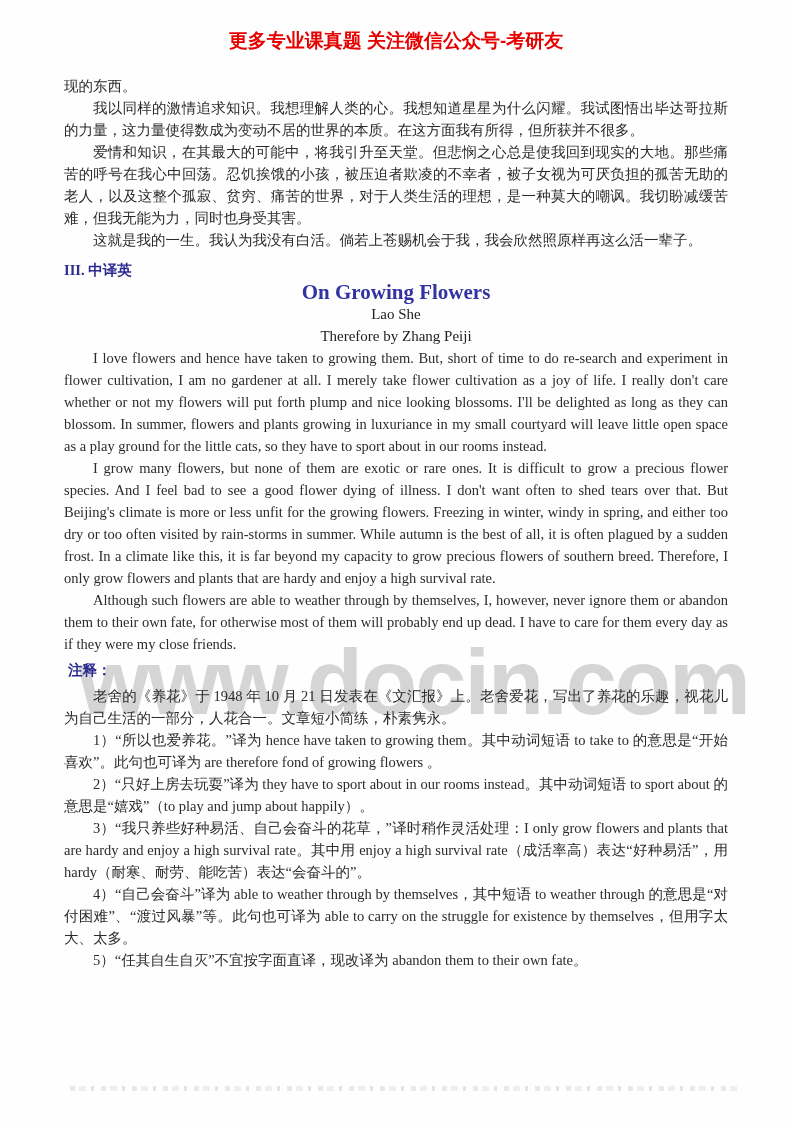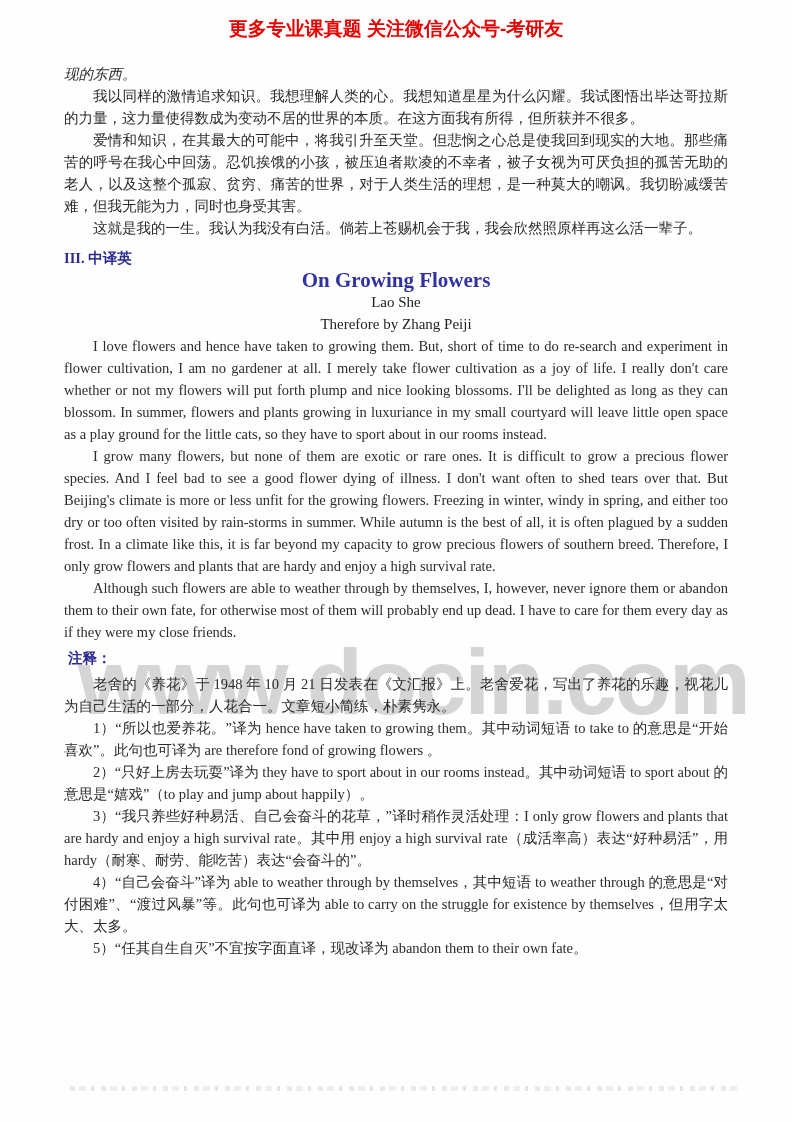--- a/index.html
+++ b/index.html
@@ -26,21 +26,21 @@
     line-height: 1;
     letter-spacing: -2px;
     color: #c6c6c6;
     opacity: 0.72;
     white-space: nowrap;
     user-select: none;
   }
   .content {
     position: relative;
     z-index: 1;
-    padding: 16px 64px 0 64px;
+    padding: 28px 64px 0 64px;
   }
   .promo-header {
     text-align: center;
     font-family: "Liberation Sans", "DejaVu Sans", sans-serif;
     font-weight: bold;
     font-size: 19px;
     line-height: 26px;
     color: #e60000;
     margin-bottom: 21px;
   }
@@ -49,21 +49,20 @@
     line-height: 22px;
     color: #2b2b2b;
     text-align: justify;
   }
   .para {
     margin: 0;
     text-indent: 2em;
   }
   .para.no-indent {
     text-indent: 0;
-    font-style: italic;
   }
   .section-label {
     margin: 8px 0 0 0;
     font-weight: bold;
     color: #2b2b90;
     font-size: 14.5px;
     line-height: 22px;
     text-indent: 0;
   }
   .center-line {

